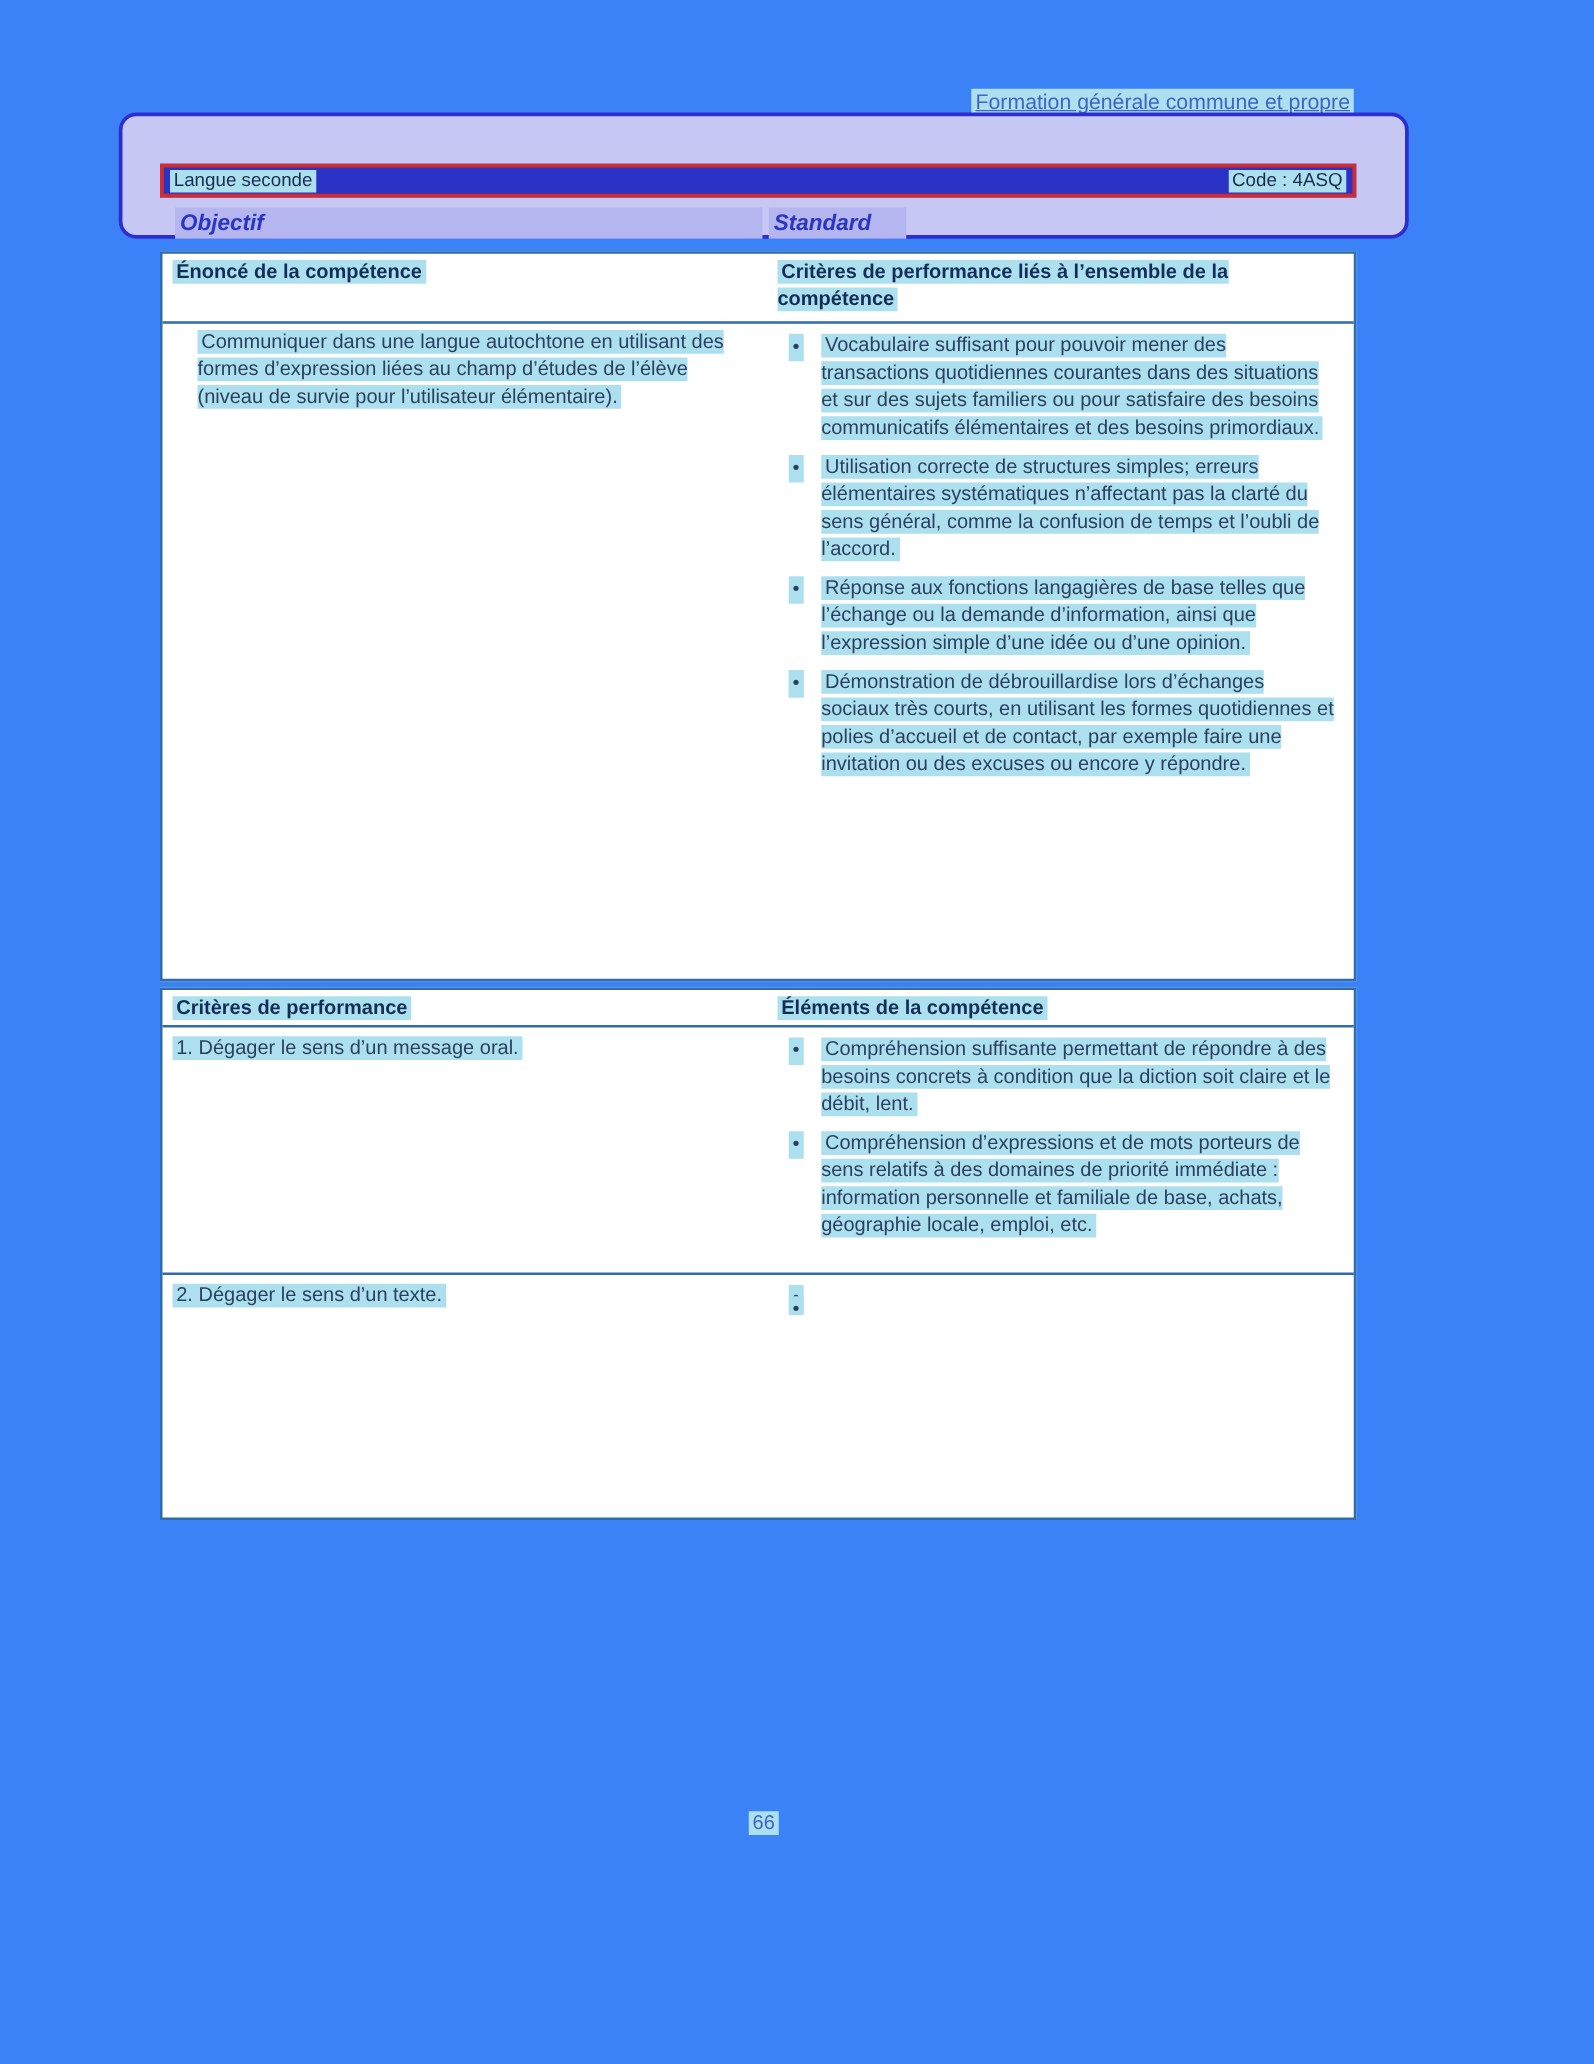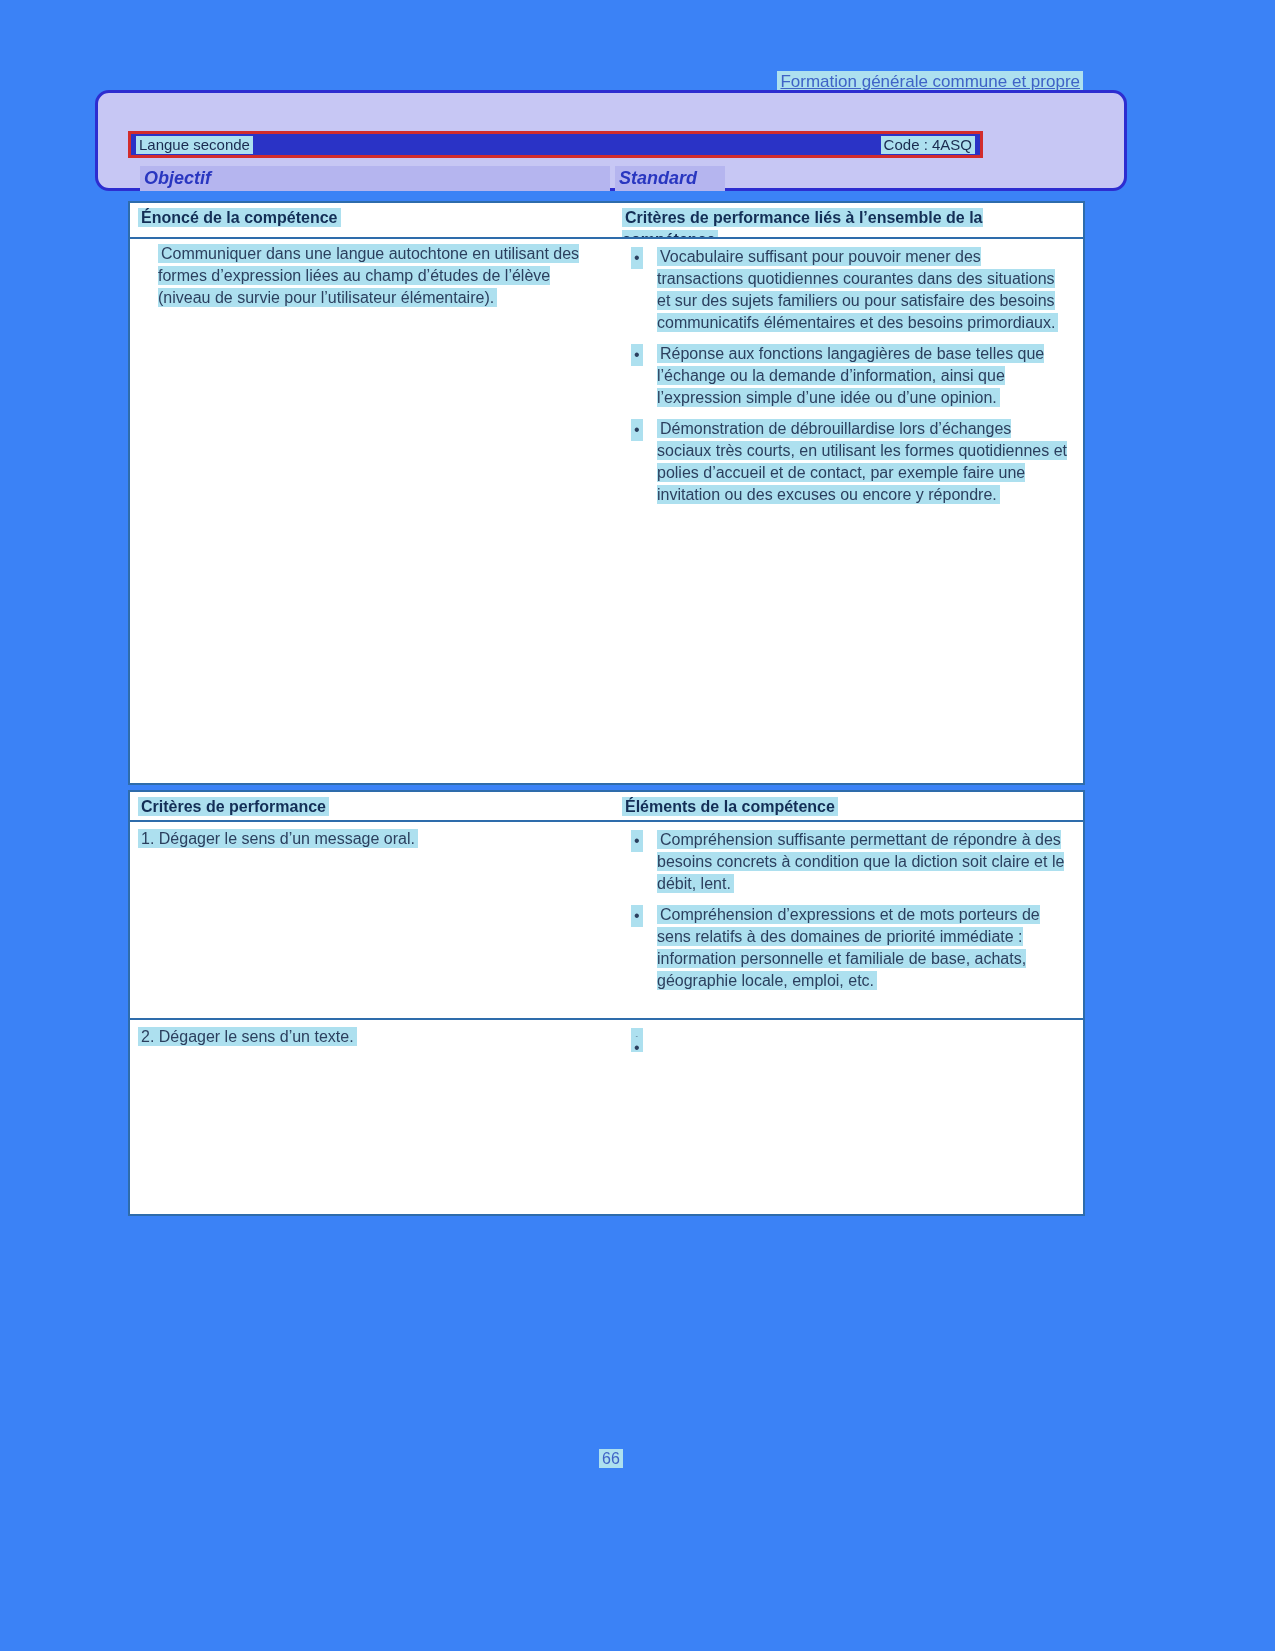--- a/index.html
+++ b/index.html
@@ -23,37 +23,37 @@
   .hl{background:var(--highlight);color:var(--text);padding:1px 3px;}
   .bold{font-weight:bold;color:var(--heading-text);}
 
   
   .running-header{position:absolute;top:70px;right:192px;font-size:17px;line-height:24px;}
   .running-header .hl{color:var(--link-blue);text-decoration:underline;}
 
   
   .top-box{position:absolute;left:95px;top:90px;width:1032px;height:101px;
     background:var(--banner-fill);border:3px solid var(--banner-border);border-radius:14px;}
-  .code-bar{position:absolute;left:30px;top:38px;width:855px;height:27px;
+  .code-bar{position:absolute;left:30px;top:38px;width:957px;height:27px;
     background:var(--bar-fill);border:3px solid var(--bar-border);
     display:flex;justify-content:space-between;align-items:center;padding:0 5px;}
   .code-bar .hl{font-size:15px;line-height:18px;color:#1a2b50;padding:0 3px;}
   .band{position:absolute;height:25px;background:var(--band-fill);display:flex;align-items:center;}
   .band-objectif{left:42px;top:73px;width:470px;}
   .band-standard{left:517px;top:73px;width:110px;}
   .band-text{font-size:18px;font-weight:bold;font-style:italic;color:var(--accent-blue);padding-left:4px;}
 
   
   .table{position:absolute;left:128px;width:957px;background:#ffffff;
     border:2px solid var(--table-border);font-size:16px;line-height:22px;}
   .t1{top:201px;height:584px;}
   .t2{top:790px;height:426px;}
   .t-row{display:grid;grid-template-columns:484px 1fr;}
   .t-head{border-bottom:2px solid var(--table-border);}
-  .t1 .t-head{height:36px;}
+  .t1 .t-head{height:56px;}
   .t2 .t-head{height:30px;}
   .t2 .row1{height:198px;border-bottom:2px solid var(--table-border);}
   .cell{padding:4px 8px;overflow:hidden;}
   .cell.right-head span{display:inline;}
   .right-head-wrap{max-width:462px;}
   .statement{width:444px;padding-left:20px;}
   .elem{width:452px;padding-top:2px;}
 
   .crit-list{list-style:none;padding:3px 6px 0 2px;}
   .crit{position:relative;padding-left:33px;margin-bottom:9px;max-width:474px;}
@@ -96,20 +96,21 @@
         </div>
       </div>
     </div>
     <div class="t-row">
       <div class="cell">
         <p class="statement"><span class="hl">Communiquer dans une langue autochtone en utilisant des formes d’expression liées au champ d’études de l’élève (niveau de survie pour l’utilisateur élémentaire).</span></p>
       </div>
       <div class="cell">
         <ul class="crit-list">
           <li class="crit"><span class="bullet"></span><span class="hl">Vocabulaire suffisant pour pouvoir mener des transactions quotidiennes courantes dans des situations et sur des sujets familiers ou pour satisfaire des besoins communicatifs élémentaires et des besoins primordiaux.</span></li>
+          <li class="crit"><span class="bullet"></span><span class="hl">Utilisation correcte de structures simples; erreurs élémentaires systématiques n’affectant pas la clarté du sens général, comme la confusion de temps et l’oubli de l’accord.</span></li>
           <li class="crit"><span class="bullet"></span><span class="hl">Réponse aux fonctions langagières de base telles que l’échange ou la demande d’information, ainsi que l’expression simple d’une idée ou d’une opinion.</span></li>
           <li class="crit"><span class="bullet"></span></li>
           <li class="crit"><span class="bullet"></span><span class="hl">Démonstration de débrouillardise lors d’échanges sociaux très courts, en utilisant les formes quotidiennes et polies d’accueil et de contact, par exemple faire une invitation ou des excuses ou encore y répondre.</span></li>
         </ul>
       </div>
     </div>
   </div>
 
   <div class="table t2">
     <div class="t-row t-head">

